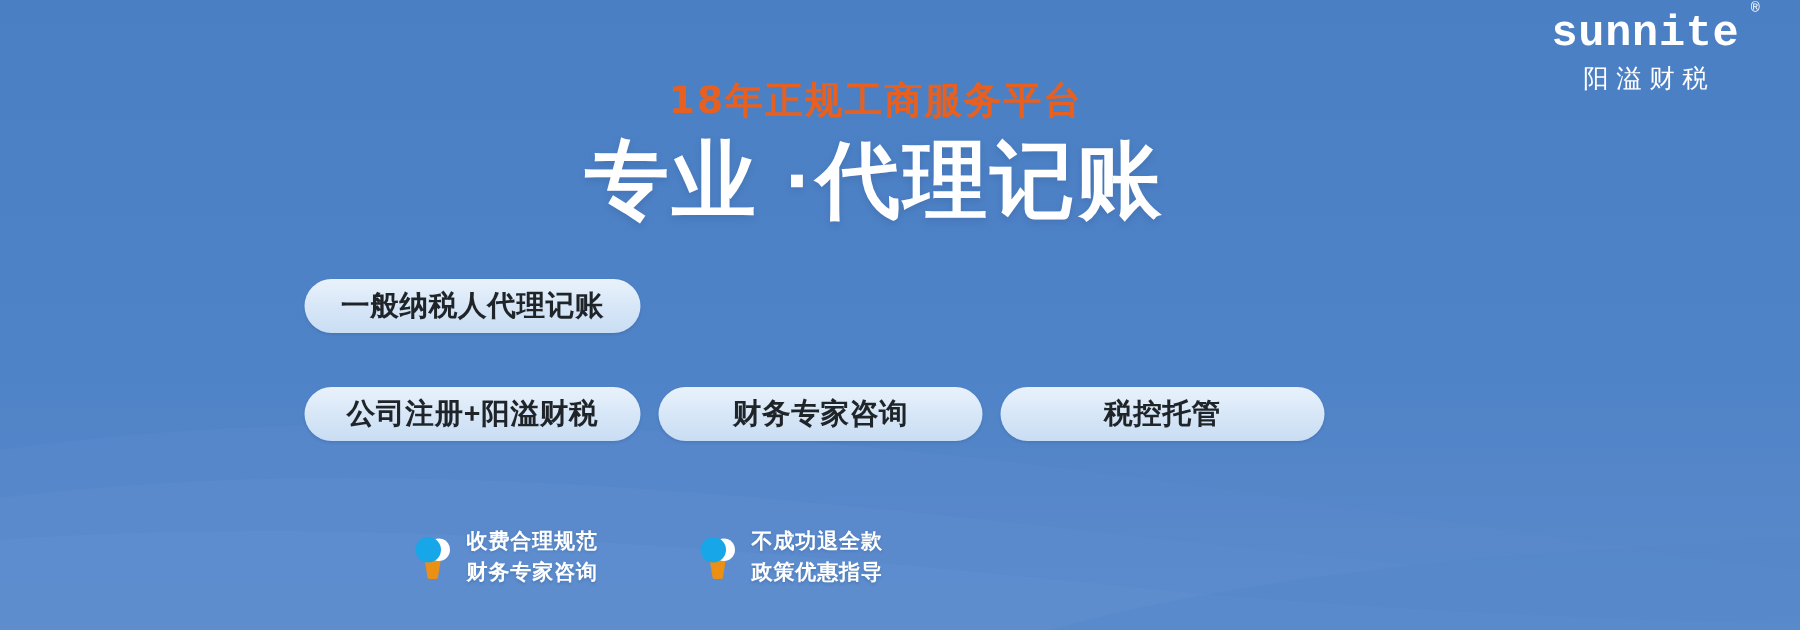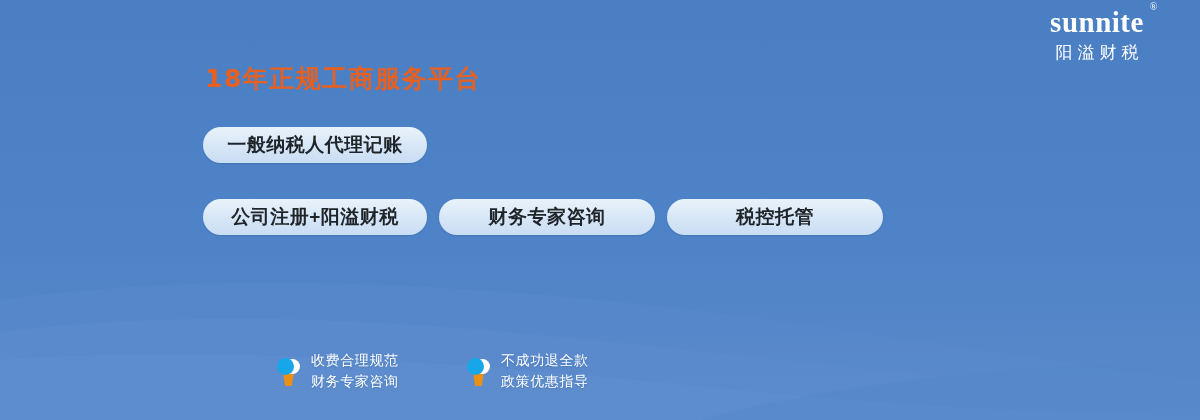--- a/index.html
+++ b/index.html
@@ -41,21 +41,21 @@
     text-align: center;
     line-height: 1;
   }
   .logo-word {
     position: relative;
     display: inline-block;
     color: #ffffff;
     font-size: 29px;
     font-weight: 600;
     letter-spacing: 0.5px;
-    font-family: Liberation Serif, serif;
+    font-family: Liberation Mono, monospace;
     text-align: right;
   }
   .logo-reg {
     position: absolute;
     top: -6px;
     right: -14px;
     font-size: 10px;
     line-height: 1;
     color: #ffffff;
     font-weight: 400;
@@ -66,22 +66,23 @@
     font-size: 17px;
     letter-spacing: 5px;
     padding-left: 5px;
     font-weight: 500;
   }
 
   
   .content {
     position: absolute;
     left: 203px;
-    top: 66px;
+    top: 54px;
     width: 760px;
+    text-align: center;
   }
   .kicker {
     color: #e8601f;
     font-size: 25px;
     font-weight: 700;
     letter-spacing: 1.5px;
     line-height: 1;
     margin: 0 0 12px 2px;
     white-space: nowrap;
     font-family: "DejaVu Sans", "Liberation Sans", sans-serif;
@@ -170,21 +171,21 @@
     left: 1px;
     top: 2px;
     width: 17px;
     height: 17px;
     border-radius: 50%;
     background: #17a6e8;
   }
   .feature-text {
     color: #ffffff;
     font-size: 14px;
-    font-weight: 400;
+    font-weight: 700;
     line-height: 1.5;
     letter-spacing: 0.6px;
     white-space: nowrap;
     text-shadow: 0 1px 2px rgba(25, 55, 105, 0.22);
   }
 </style>
 </head>
 <body>
 
 <div id="banner">
@@ -209,20 +210,21 @@
   <div class="logo">
     <div class="logo-word">
       <span>sunnite</span>
       <span class="logo-reg">®</span>
     </div>
     <div class="logo-cn">阳溢财税</div>
   </div>
 
   <div class="content">
     <div class="kicker">18年正规工商服务平台</div>
+    <div class="headline">专业 ·代理记账</div>
 
     <div class="pill-rows">
       <div class="pill-row">
         <div class="pill w1">一般纳税人代理记账</div>
       </div>
       <div class="pill-row">
         <div class="pill w1">公司注册+阳溢财税</div>
         <div class="pill w2">财务专家咨询</div>
         <div class="pill w3">税控托管</div>
       </div>

